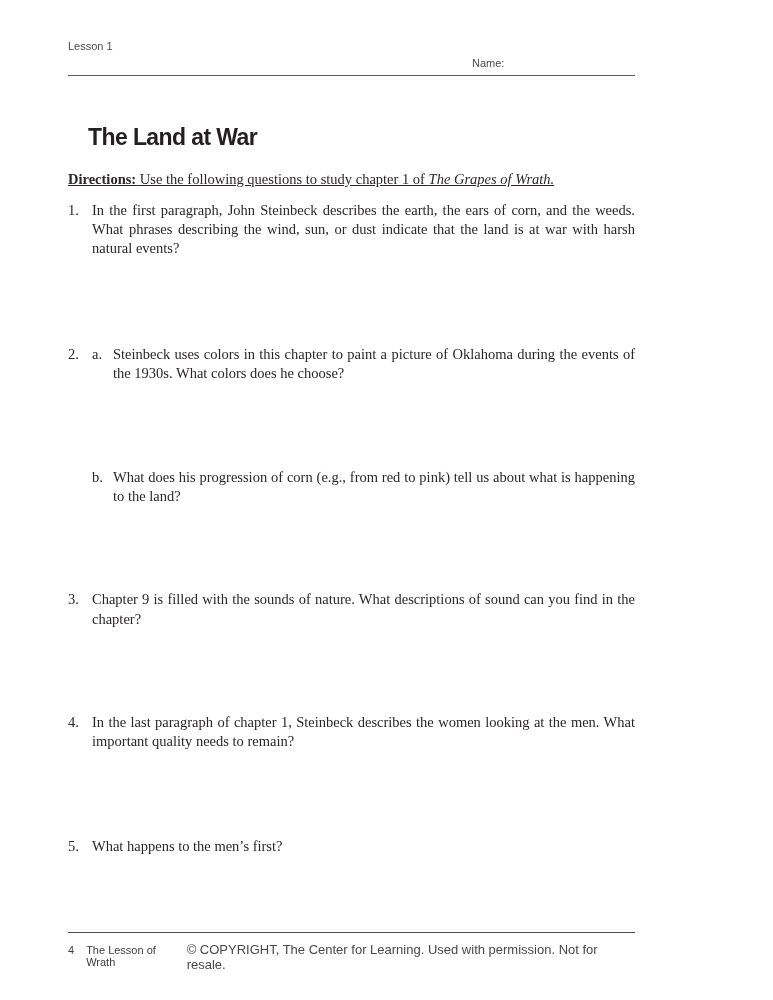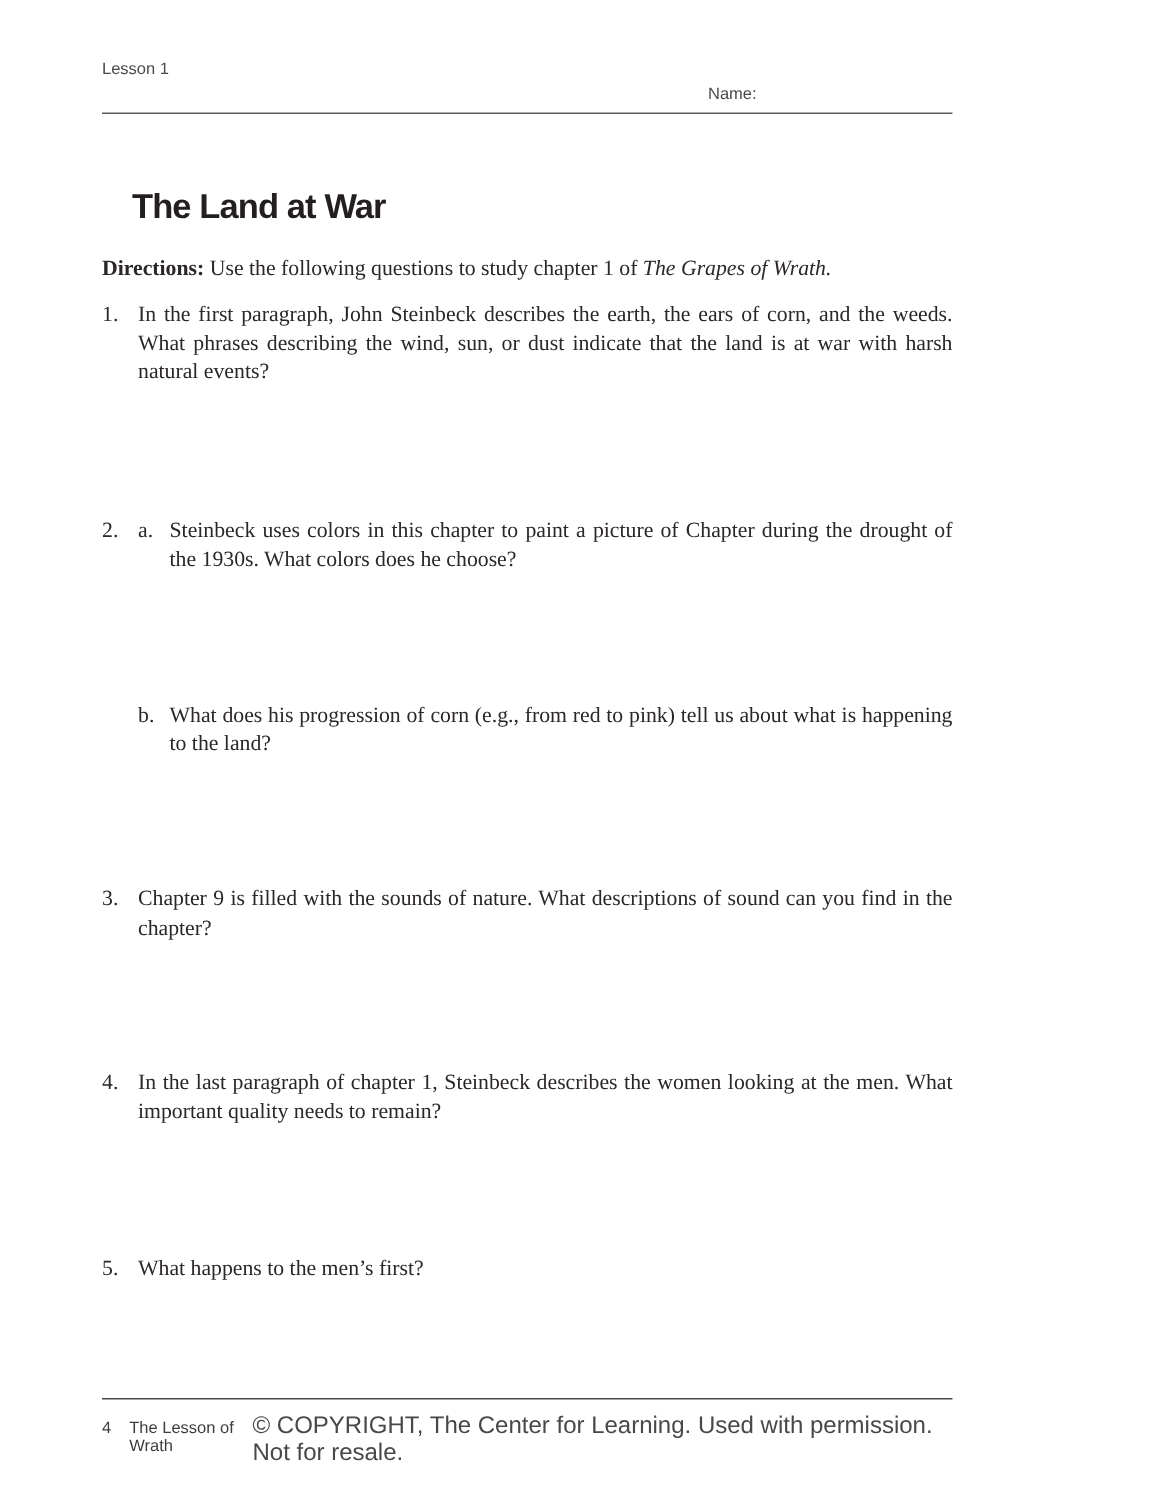--- a/index.html
+++ b/index.html
@@ -53,20 +53,21 @@
     margin-left: 20px;
   }
   .directions {
     position: absolute;
     left: 68px;
     right: 102px;
     top: 170px;
     font-size: 14.5px;
     line-height: 19px;
     color: #2b2628;
+    text-decoration: underline;
   }
   .directions .dir-label { font-weight: bold; }
   .directions .book-italic { font-style: italic; }
 
   
   .questions {
     position: absolute;
     left: 68px;
     right: 113px;
     top: 201px;
@@ -99,21 +100,21 @@
     color: #3d3d3d;
   }
   .footer-row {
     display: flex;
     justify-content: space-between;
     align-items: baseline;
     margin-top: 9px;
   }
   .footer-left { display: flex; align-items: baseline; font-size: 11px; }
   .footer-page-num { margin-right: 12px; }
-  .footer-right { font-size: 16px; color: #484848; }
+  .footer-right { font-size: 13px; color: #484848; }
 </style>
 </head>
 <body>
 
 <div class="page">
 
   <div class="header">
     <div>Lesson 1</div>
     <div class="name-label">Name:</div>
   </div>
@@ -126,21 +127,21 @@
   <div class="questions">
 
     <div class="q-row mb-q1">
       <span class="q-num">1.</span>
       <span class="q-text">In the first paragraph, John Steinbeck describes the earth, the ears of corn, and the weeds. What phrases describing the wind, sun, or dust indicate that the land is at war with harsh natural events?</span>
     </div>
 
     <div class="q-row mb-q2a">
       <span class="q-num">2.</span>
       <span class="q-letter">a.</span>
-      <span class="q-text">Steinbeck uses colors in this chapter to paint a picture of Chapter during the drought of the 1930s. What colors does he choose?</span>
+      <span class="q-text">Steinbeck uses colors in this chapter to paint a picture of Oklahoma during the events of the 1930s. What colors does he choose?</span>
     </div>
 
     <div class="q-row mb-q2b">
       <span class="q-num"></span>
       <span class="q-letter">b.</span>
       <span class="q-text">What does his progression of corn (e.g., from red to pink) tell us about what is happening to the land?</span>
     </div>
 
     <div class="q-row mb-q3">
       <span class="q-num">3.</span>

